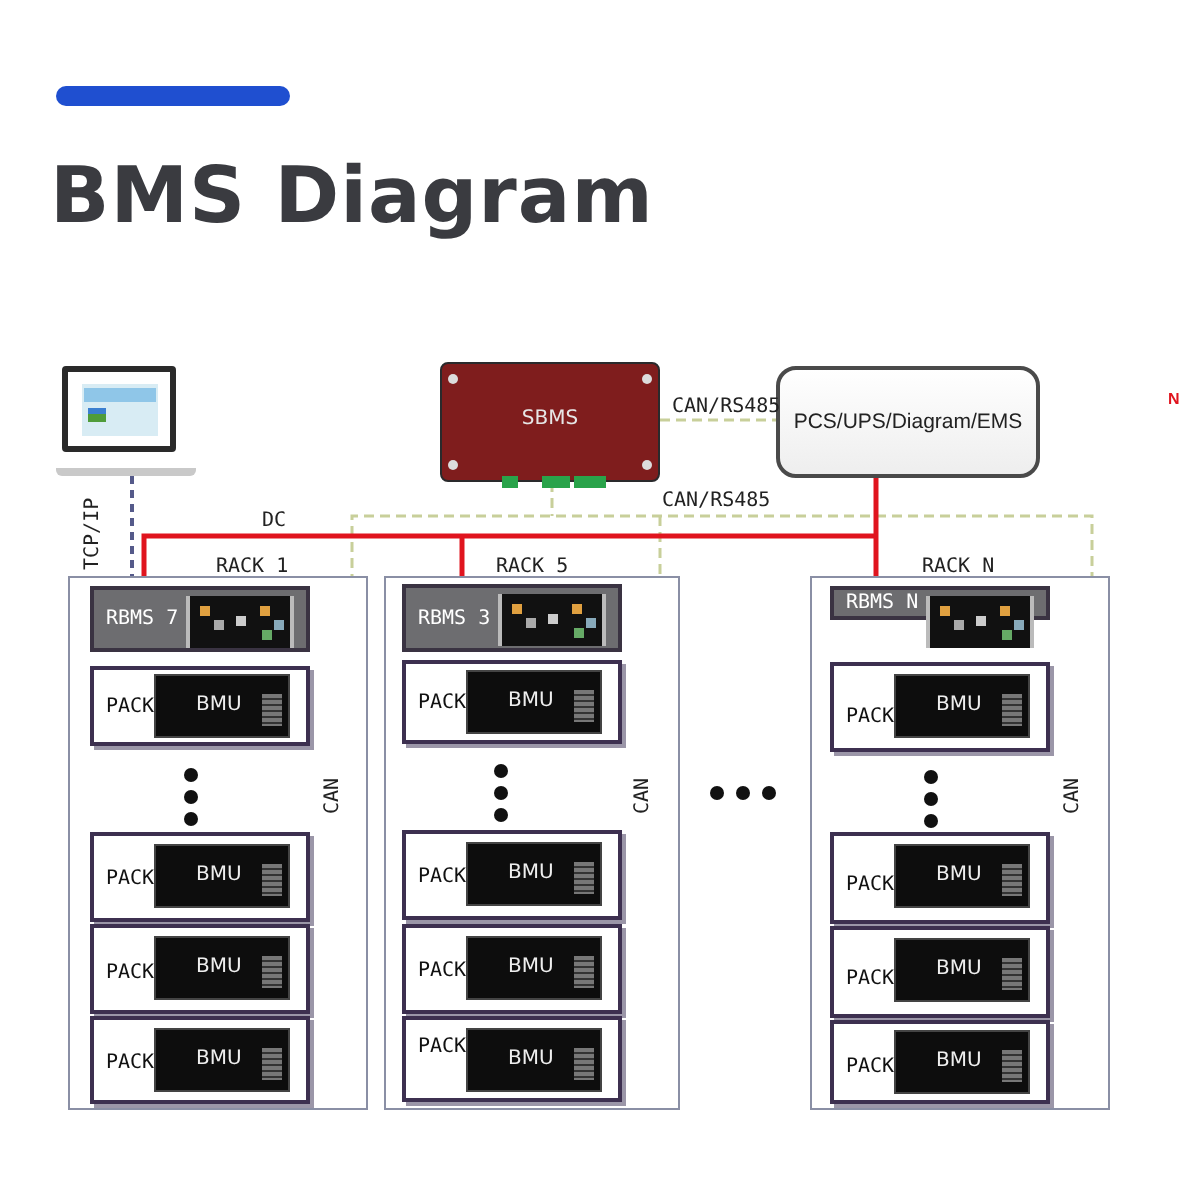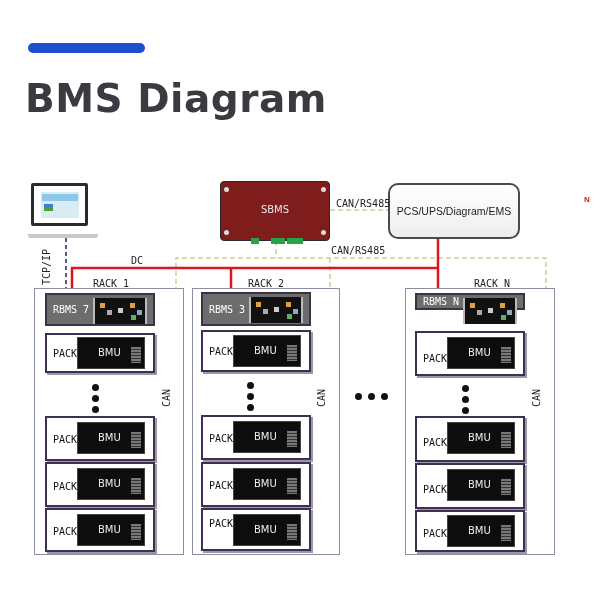--- a/index.html
+++ b/index.html
@@ -98,21 +98,21 @@
 <div class="abs pcs">
   <span>PCS/UPS/Diagram/EMS</span>
 </div>
 
 <div class="abs label" style="left:336px;top:198px">CAN/RS485</div>
 <div class="abs label" style="left:331px;top:245px">CAN/RS485</div>
 <div class="abs label" style="left:131px;top:255px">DC</div>
 <div class="abs label can" style="left:41px;top:285px">TCP/IP</div>
 <div class="abs label" style="left:584px;top:195px;color:#e0141e;font-size:8px;font-family:'Liberation Sans',sans-serif;font-weight:bold">N</div>
 
-<div class="abs label" style="left:93px;top:278px">RACK 1</div>
+<div class="abs label" style="left:108px;top:278px">RACK 1</div>
 <div class="abs rack" style="left:34px;top:288px;width:150px;height:267px"></div>
 <div class="abs rbms" style="left:45px;top:293px;width:110px;height:33px">
   <span class="name">RBMS 7</span>
   <div class="board">
     <i style="left:5px;top:5px;background:#e0a040"></i>
       <i style="left:12px;top:12px;background:#aaa"></i>
       <i style="left:23px;top:10px;background:#ccc"></i>
       <i style="left:35px;top:5px;background:#e0a040"></i>
       <i style="left:42px;top:12px;background:#8ab"></i>
       <i style="left:36px;top:17px;background:#6a6"></i>
@@ -144,21 +144,21 @@
     </div>
 </div>
 <div class="abs pack" style="left:45px;top:508px;width:110px;height:44px">
   <span class="name" style="top:16px">PACK 1</span>
   <div class="bmu" style="top:4px">
       <span class="t">BMU</span>
       <span class="cells"></span>
     </div>
 </div>
 
-<div class="abs label" style="left:248px;top:278px">RACK 2</div>
+<div class="abs label" style="left:248px;top:278px">RACK 5</div>
 <div class="abs rack" style="left:192px;top:288px;width:148px;height:267px"></div>
 <div class="abs rbms" style="left:201px;top:292px;width:110px;height:34px">
   <span class="name">RBMS 3</span>
   <div class="board">
     <i style="left:5px;top:5px;background:#e0a040"></i>
       <i style="left:12px;top:12px;background:#aaa"></i>
       <i style="left:23px;top:10px;background:#ccc"></i>
       <i style="left:35px;top:5px;background:#e0a040"></i>
       <i style="left:42px;top:12px;background:#8ab"></i>
       <i style="left:36px;top:17px;background:#6a6"></i>
@@ -194,21 +194,21 @@
   <div class="bmu" style="top:4px">
       <span class="t">BMU</span>
       <span class="cells"></span>
     </div>
 </div>
 
 <div class="abs dot" style="left:355px;top:393px"></div>
 <div class="abs dot" style="left:368px;top:393px"></div>
 <div class="abs dot" style="left:381px;top:393px"></div>
 
-<div class="abs label" style="left:474px;top:278px">RACK N</div>
+<div class="abs label" style="left:461px;top:278px">RACK N</div>
 <div class="abs rack" style="left:405px;top:288px;width:150px;height:267px"></div>
 <div class="abs rbms" style="left:415px;top:293px;width:110px;height:17px">
   <span class="name">RBMS N</span>
   <div class="board">
     <i style="left:5px;top:5px;background:#e0a040"></i>
       <i style="left:12px;top:12px;background:#aaa"></i>
       <i style="left:23px;top:10px;background:#ccc"></i>
       <i style="left:35px;top:5px;background:#e0a040"></i>
       <i style="left:42px;top:12px;background:#8ab"></i>
       <i style="left:36px;top:17px;background:#6a6"></i>

